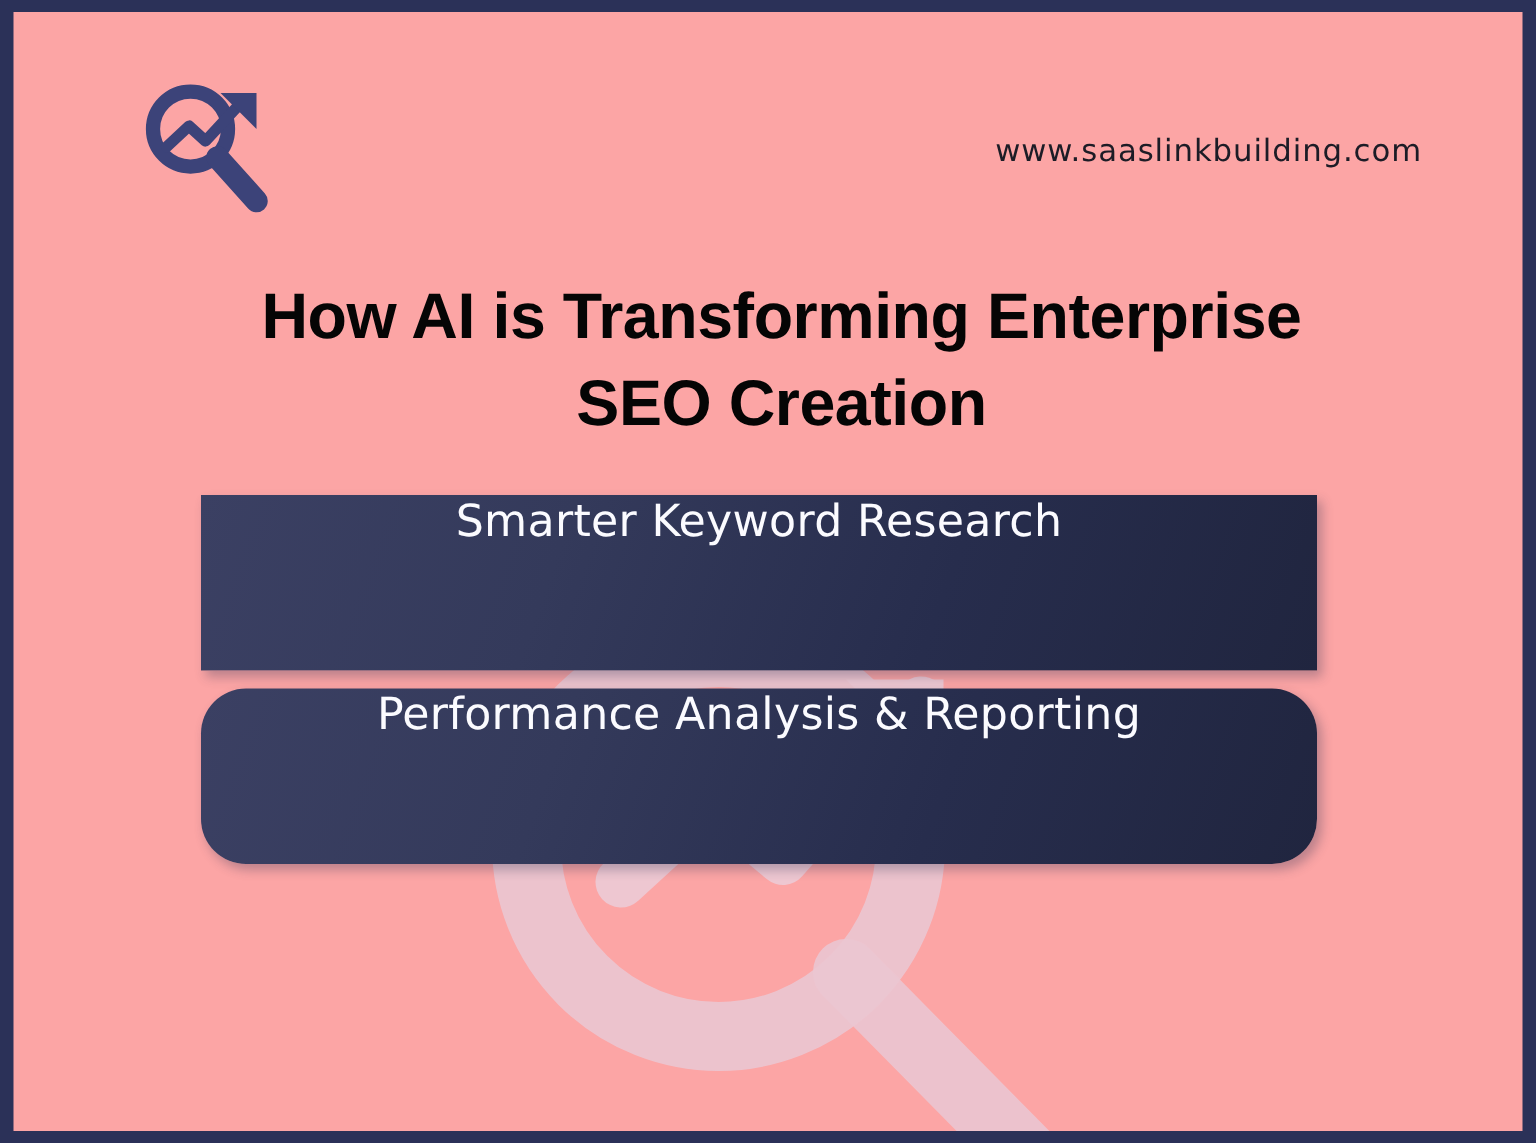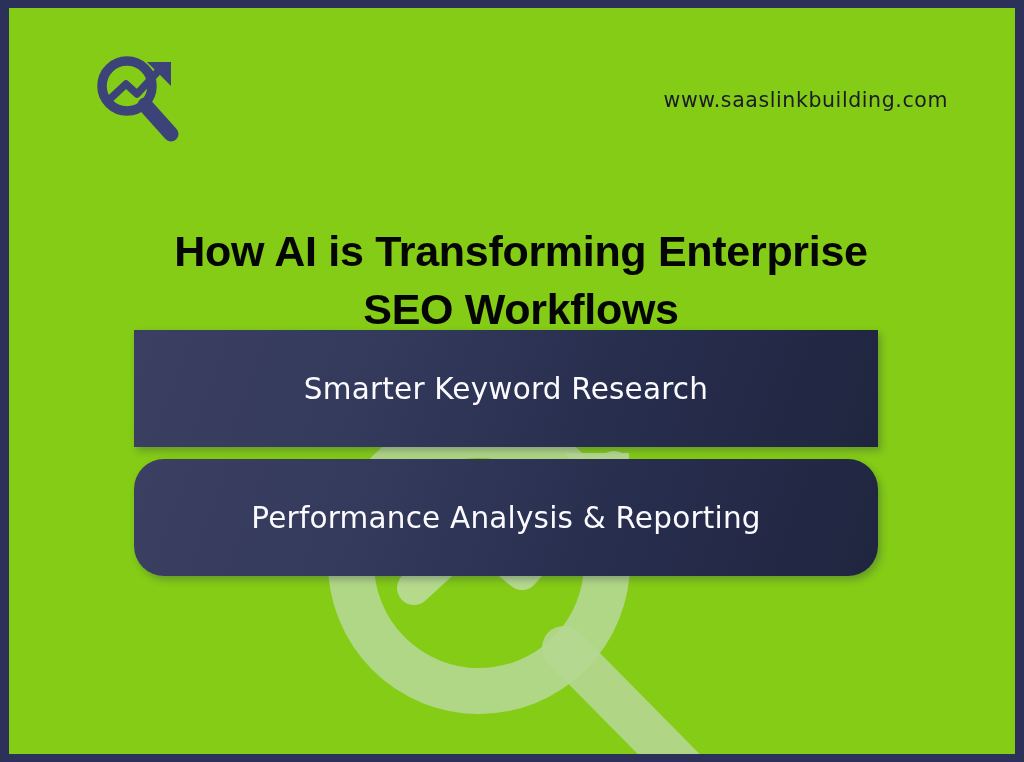--- a/index.html
+++ b/index.html
@@ -22,21 +22,21 @@
     width:1024px;
     height:762px;
     background:#2b3158;
     padding:8px 9px 8px 9px;
   }
 
   .canvas {
     position:relative;
     width:100%;
     height:100%;
-    background:#84cc16;
+    background:#fca5a5;
     overflow:hidden;
   }
 
   
   .watermark {
     position:absolute;
     left:255px;
     top:405px;
     width:560px;
     height:420px;
@@ -79,39 +79,38 @@
     top:174px;
     width:746px;
     z-index:2;
     font-size:43px;
     line-height:58px;
     font-weight:bold;
     color:#050505;
     text-align:center;
     letter-spacing:-0.3px;
     font-family:"Liberation Sans", sans-serif;
-    margin-top:40px;
   }
 
   
   .bars {
     position:absolute;
     left:125px;
     top:322px;
     width:762px;
     z-index:2;
   }
 
   .bar {
     position:relative;
     width:744px;
     height:117px;
     margin-bottom:12px;
     display:flex;
-    align-items:center;
+    align-items:flex-start;
     justify-content:center;
     background:linear-gradient(110deg, #3b4063 0%, #343a5b 32%, #272d4d 66%, #20253f 100%);
     box-shadow: 3px 4px 7px rgba(40,45,80,0.30);
     color:#ffffff;
   }
 
   .bar:last-child { margin-bottom:0;border-radius:30px; }
 
   .bar-label {
     font-size:29.5px;
@@ -153,21 +152,21 @@
         <polyline points="20,46 35,32 46,42 72,14" fill="none" stroke="#3c4379" stroke-width="7.5" stroke-linejoin="round" stroke-linecap="round"></polyline>
 
         <polygon points="56,10 80,10 80,34" fill="#3c4379"></polygon>
       </svg>
 
       <div class="site-url">www.saaslinkbuilding.com</div>
     </div>
 
     <div class="title">
       <span>How AI is Transforming Enterprise</span><br>
-      <span>SEO Workflows</span>
+      <span>SEO Creation</span>
     </div>
 
     <div class="bars">
 
       <div class="bar">
         <span class="bar-label">Smarter Keyword Research</span>
       </div>
 
 
       <div class="bar">

